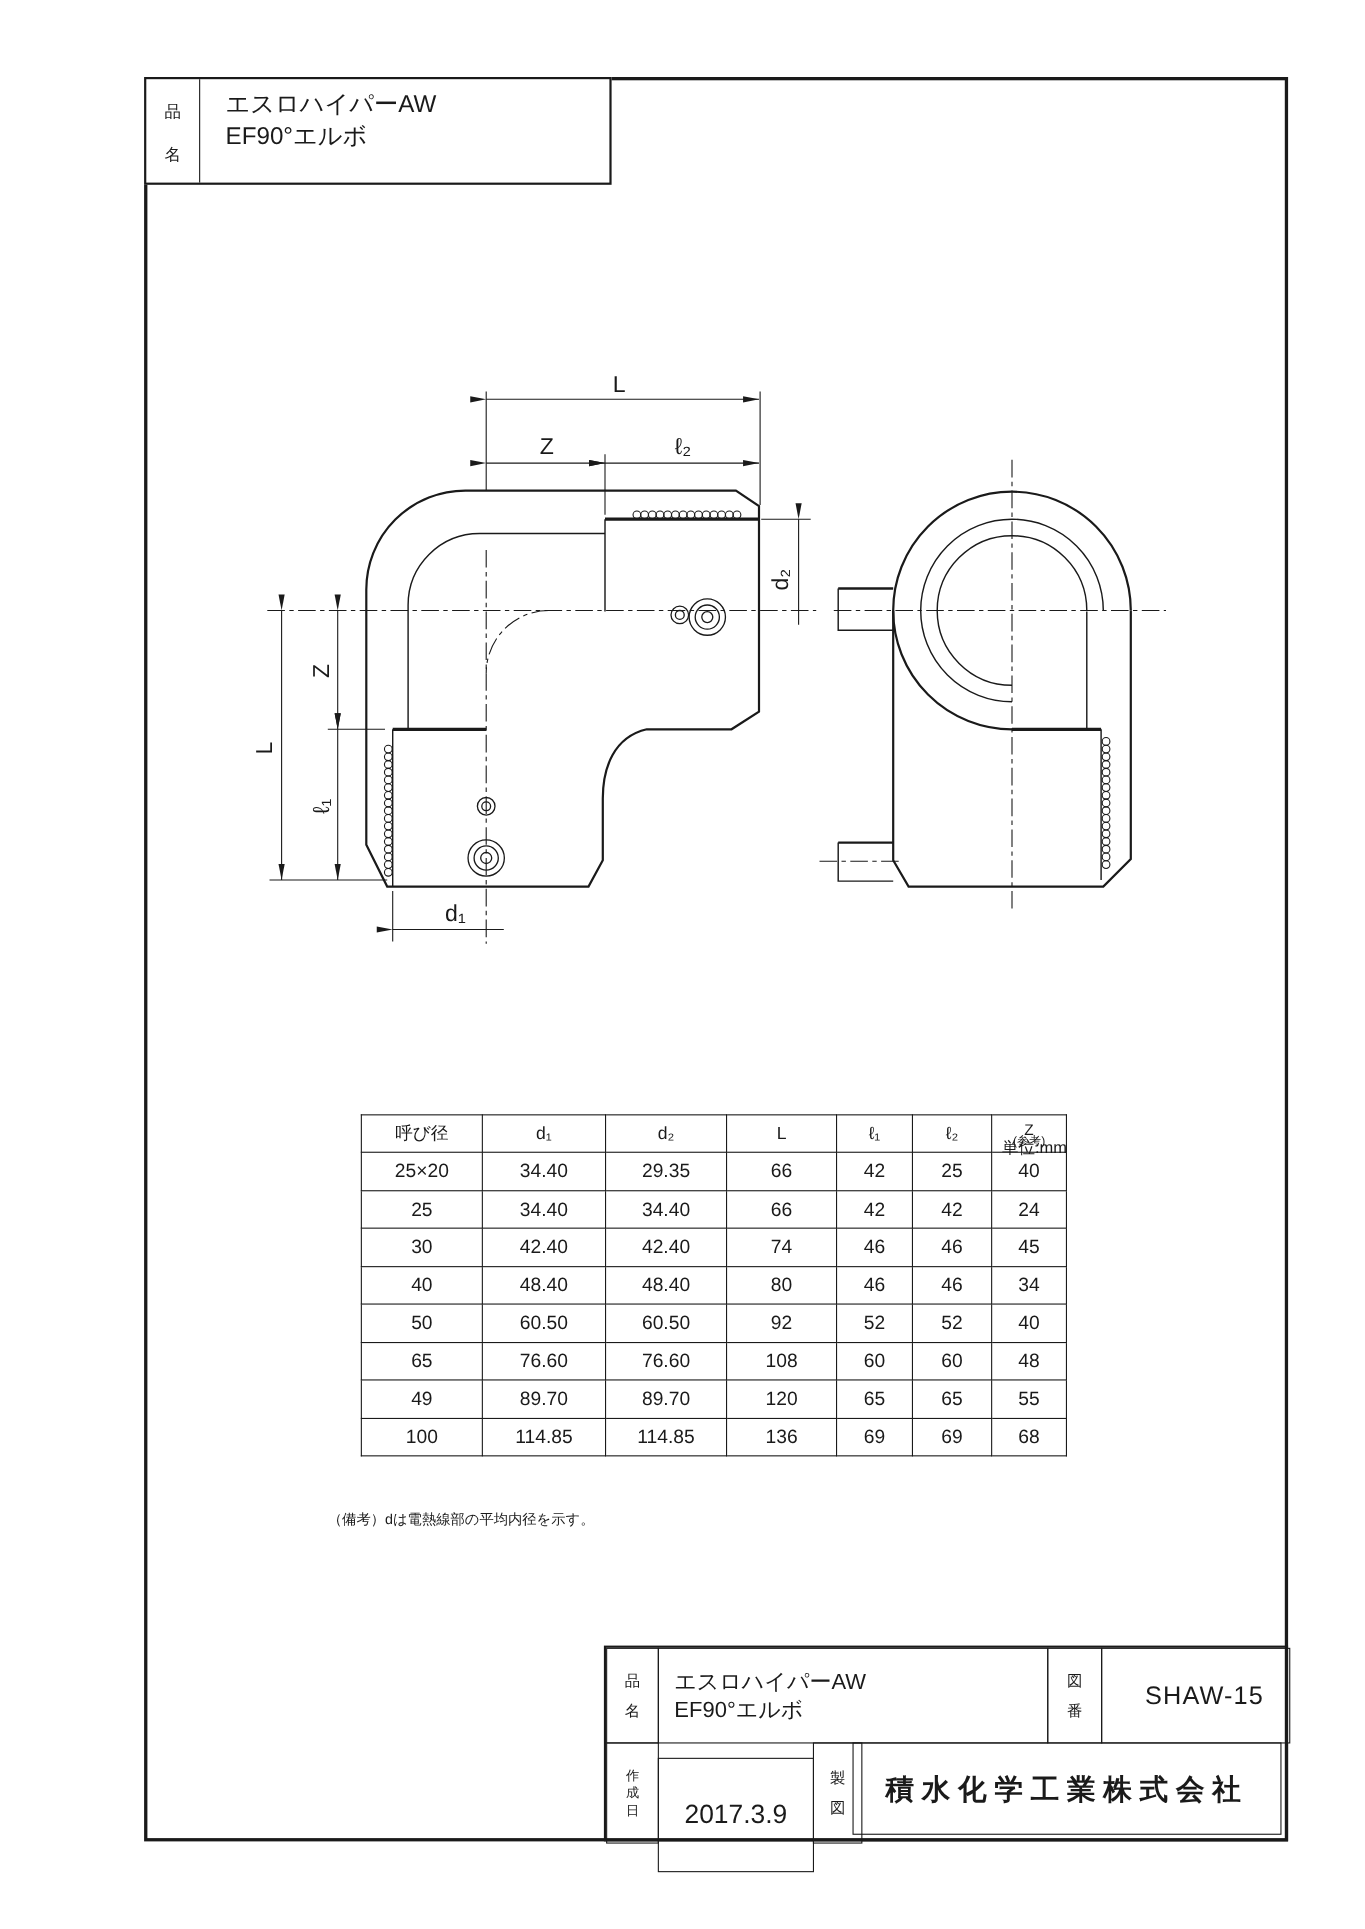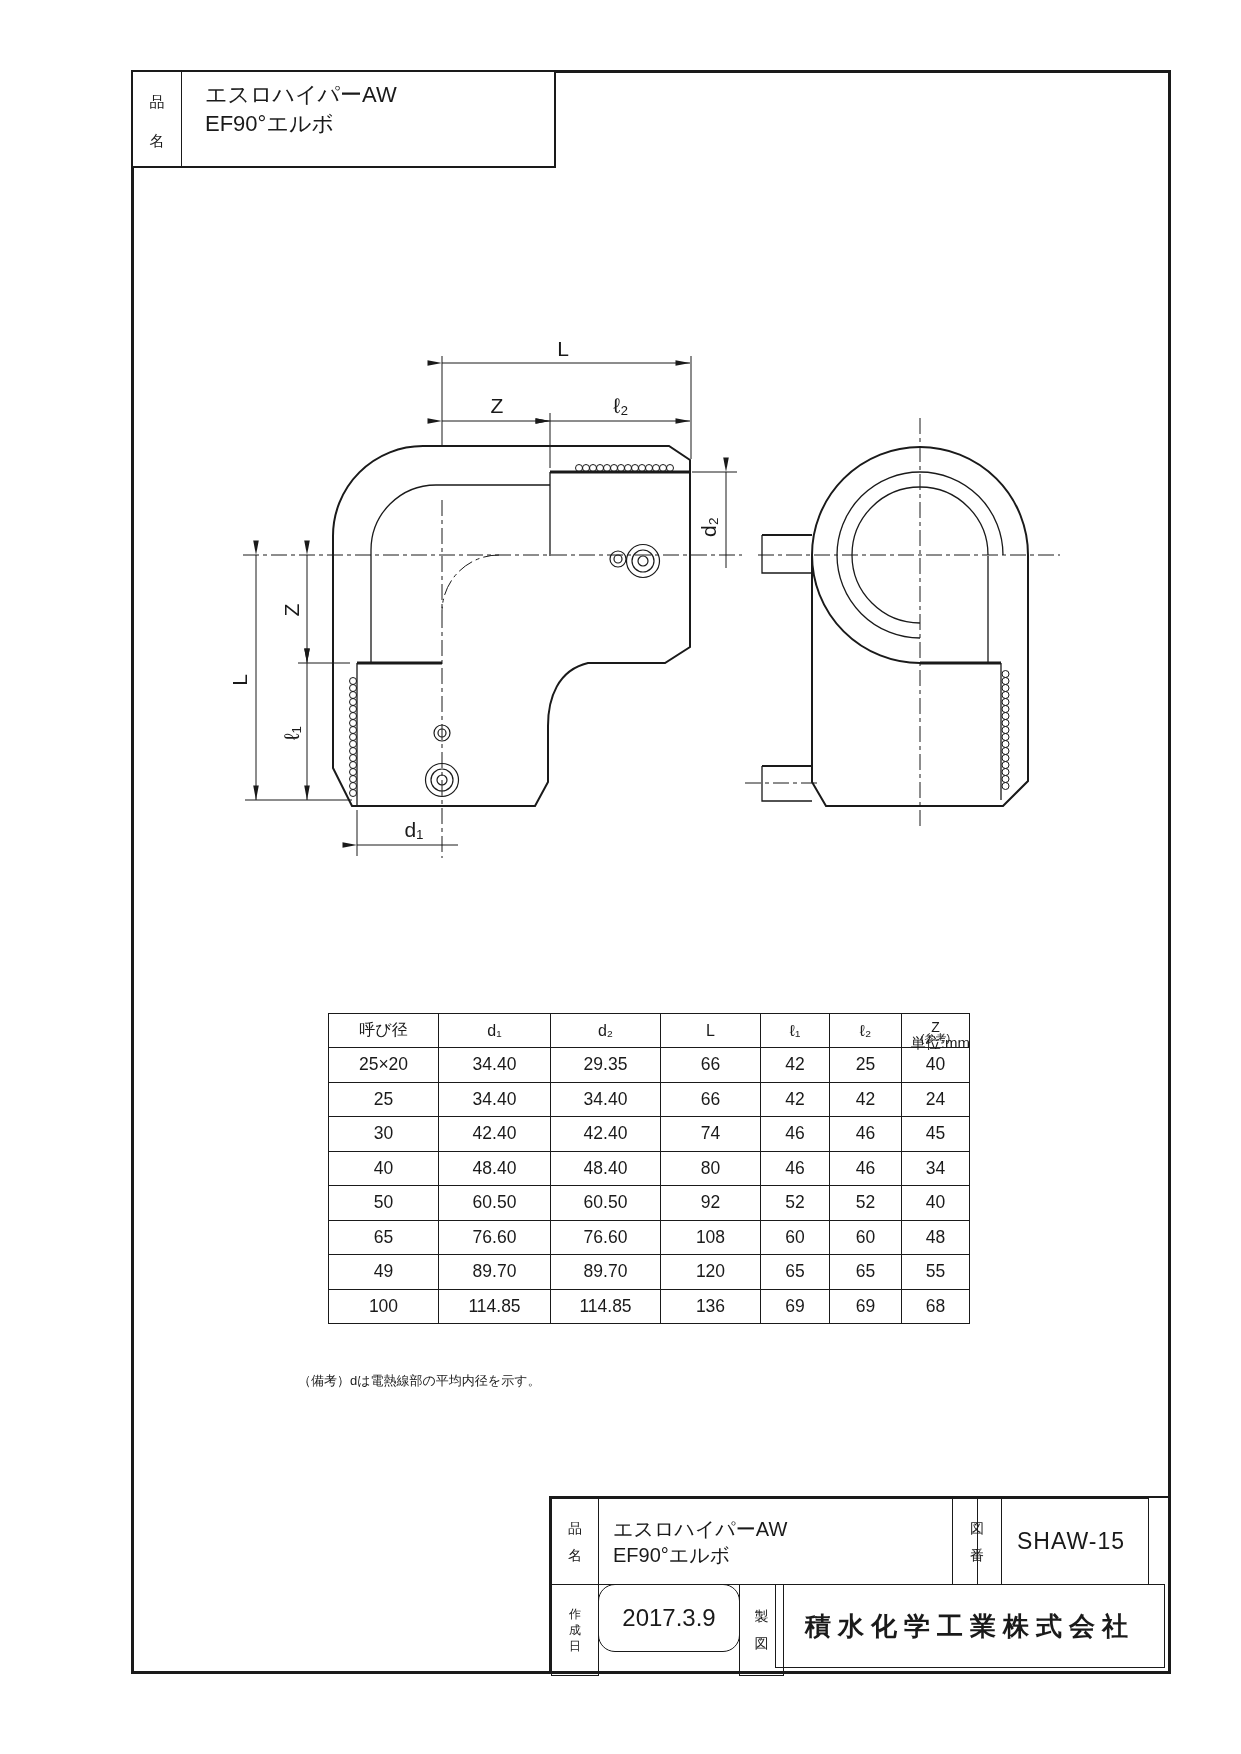--- a/index.html
+++ b/index.html
@@ -308,24 +308,24 @@
   <div class="bblock">
 
     <div class="cell vlabel" style="left:0;top:0;width:48px;height:87px;">品
 名</div>
     <div class="cell bname" style="left:47px;top:0;width:355px;height:87px;">
       <div>エスロハイパーAW</div>
       <div>EF90°エルボ</div>
     </div>
     <div class="cell vlabel" style="left:401px;top:0;width:50px;height:87px;">図
 番</div>
-    <div class="cell shaw" style="left:426px;top:0;width:172px;height:87px;padding-left:16px;">SHAW-15</div>
+    <div class="cell shaw" style="left:450px;top:0;width:172px;height:87px;padding-left:16px;">SHAW-15</div>
 
     <div class="cell vlabel" style="left:0;top:86px;width:48px;height:92px;font-size:12px;line-height:1.35;">作
 成
 日</div>
-    <div class="cell bdate" style="left:47px;top:86px;width:142px;height:68px;border-radius:17px;">2017.3.9</div>
+    <div class="cell bdate" style="left:47px;top:100px;width:142px;height:104px;">2017.3.9</div>
     <div class="cell vlabel" style="left:188px;top:86px;width:45px;height:92px;">製
 図</div>
     <div class="cell bcompany" style="left:224px;top:86px;width:390px;height:84px;text-align:center;">積水化学工業株式会社</div>
   </div>
 
 </div>
 
 </body></html>

